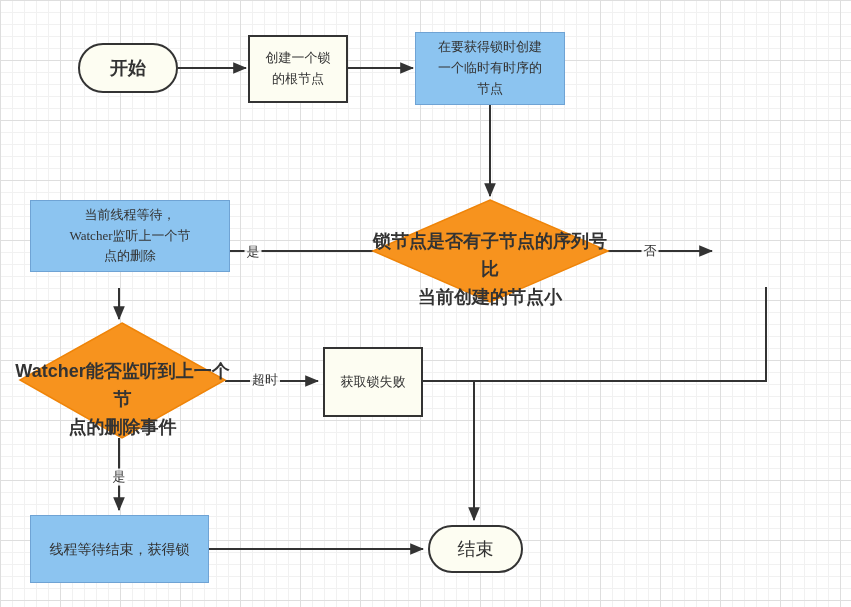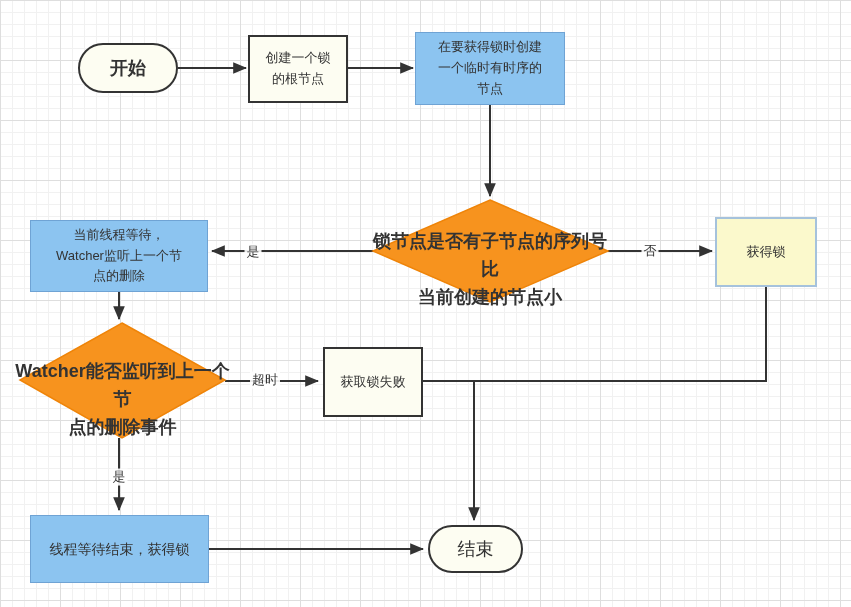--- a/index.html
+++ b/index.html
@@ -99,29 +99,26 @@
     <span>创建一个锁
 的根节点</span>
   </div>
 
   <div class="node blue" style="left:415px;top:32px;width:150px;height:73px;">
     <span>在要获得锁时创建
 一个临时有时序的
 节点</span>
   </div>
 
-  <div class="node blue" style="left:30px;top:220px;width:178px;height:72px;">
+  <div class="node blue" style="left:30px;top:200px;width:200px;height:72px;font-family:Liberation Serif, serif;">
     <span>当前线程等待，
 Watcher监听上一个节
 点的删除</span>
   </div>
 
-  <div class="node lockbox" style="left:715px;top:217px;width:102px;height:70px;">
-    <span>获得锁</span>
-  </div>
 
   <div class="node blue" style="left:30px;top:515px;width:179px;height:68px;font-size:14px;">
     <span>线程等待结束，获得锁</span>
   </div>
 
   <div class="node process" style="left:323px;top:347px;width:100px;height:70px;">
     <span>获取锁失败</span>
   </div>
 
   <div class="diamond-label" style="left:370px;top:228px;width:240px;">锁节点是否有子节点的序列号比

